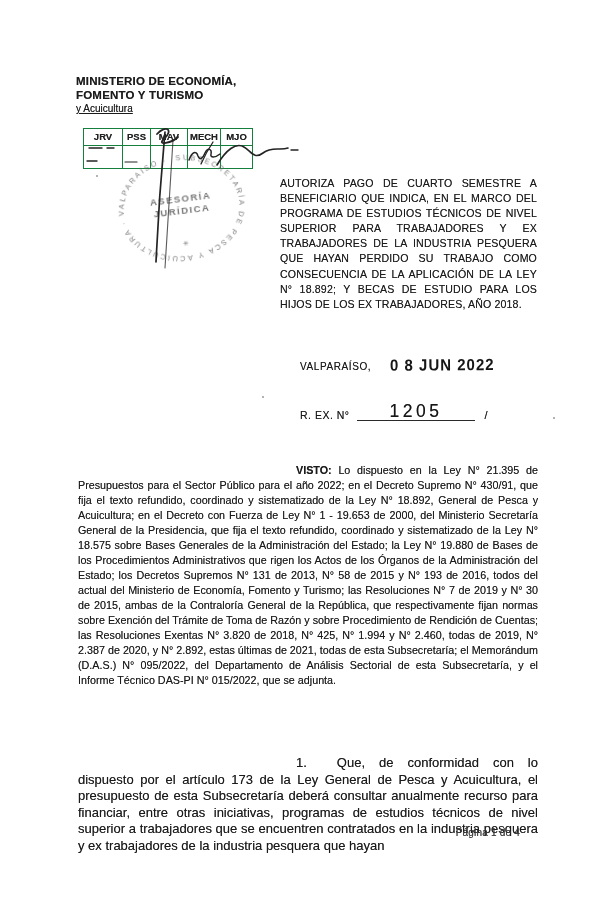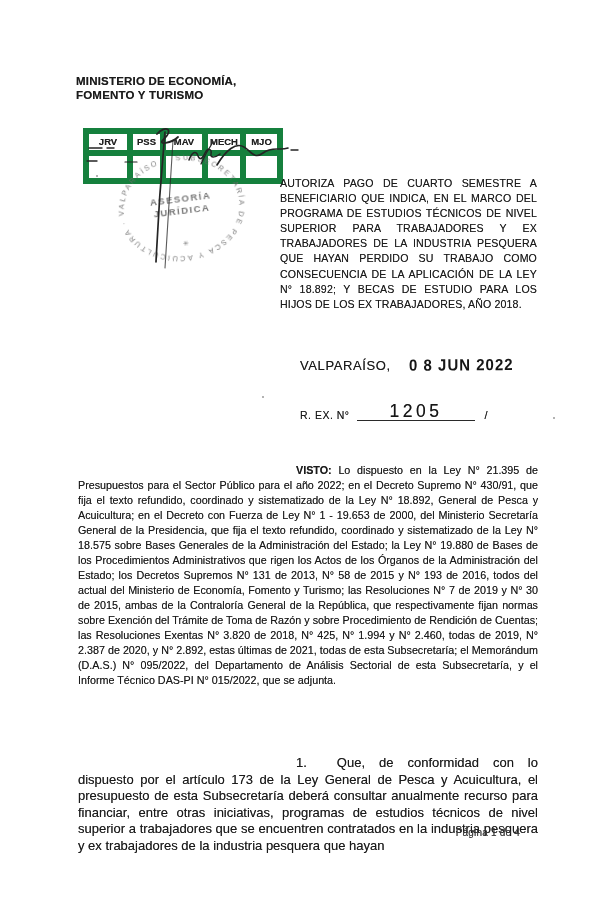--- a/index.html
+++ b/index.html
@@ -12,21 +12,21 @@
   
   .letterhead{position:absolute;left:76px;top:62px;width:204px;text-align:left;line-height:1.22;margin-top:12px;}
   .letterhead .l1{font-weight:bold;font-size:11.5px;letter-spacing:.2px;}
   .letterhead .l2{font-weight:bold;font-size:11.5px;letter-spacing:.2px;}
   .letterhead .l3{font-weight:bold;font-size:12px;text-decoration:underline;margin-top:2px;}
   .letterhead .l4{font-size:10px;text-decoration:underline;margin-top:1px;}
 
   
   .routing{position:absolute;left:83px;top:128px;border-collapse:collapse;}
   .routing td{
-    border:6px solid #15803d;font-size:9.5px;font-weight:bold;text-align:center;
+    border:1px solid #15803d;font-size:9.5px;font-weight:bold;text-align:center;
     padding:0;vertical-align:top;color:#222;
   }
   .routing tr.hdr td{height:16px;line-height:16px;}
   .routing tr.sig td{height:22px;}
   .c1{width:38px;} .c2{width:27px;} .c3{width:36px;} .c4{width:32px;} .c5{width:31px;}
 
   
   .stamp{position:absolute;left:110px;top:150px;width:144px;height:122px;
          transform:rotate(-7deg);opacity:.85;filter:blur(.35px);}
 
@@ -35,21 +35,21 @@
 
   
   .subject{
     position:absolute;left:280px;top:176px;width:257px;
     font-size:10.6px;font-weight:normal;line-height:15.1px;
     text-align:justify;text-align-last:left;letter-spacing:.15px;
   }
 
   
   .place-date{position:absolute;left:300px;top:356px;white-space:nowrap;}
-  .place{font-size:13px;letter-spacing:.6px;}
+  .place{font-size:10px;letter-spacing:.6px;}
   .date-stamp{
     display:inline-block;margin-left:14px;font-size:15px;font-weight:bold;
     letter-spacing:1px;transform:scaleY(1.08) rotate(-.4deg);color:#161616;
   }
 
   
   .rex{position:absolute;left:300px;top:399px;white-space:nowrap;}
   .rex-label{font-size:10.5px;letter-spacing:.5px;vertical-align:bottom;}
   .rex-line{
     display:inline-block;width:118px;border-bottom:1.2px solid #2a2a2a;
@@ -80,20 +80,21 @@
   .noise-dot{position:absolute;background:#9a9a9a;border-radius:50%;}
 </style>
 </head>
 <body>
 
 <div class="page">
 
   <div class="letterhead scan-text">
     <div class="l1">MINISTERIO DE ECONOMÍA,</div>
     <div class="l2">FOMENTO Y TURISMO</div>
+    <div class="l4">y Acuicultura</div>
   </div>
 
   <table class="routing scan-text">
     <tbody>
         <tr class="hdr">
       <td class="c1">JRV</td>
       <td class="c2">PSS</td>
       <td class="c3">MAV</td>
       <td class="c4">MECH</td>
       <td class="c5">MJO</td>

